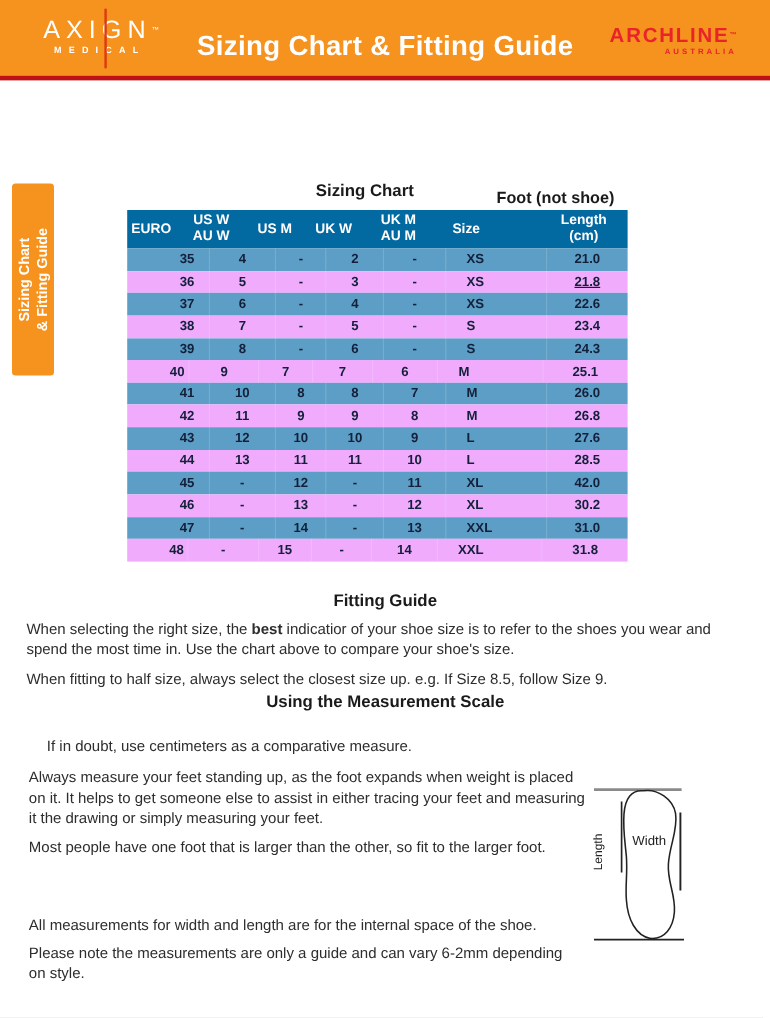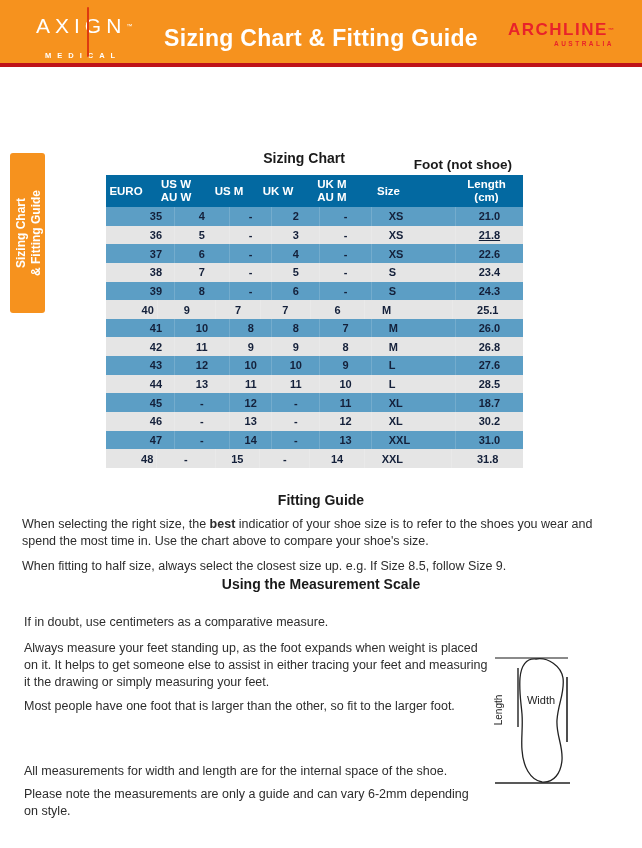--- a/index.html
+++ b/index.html
@@ -5,21 +5,21 @@
   html,body{margin:0;padding:0;background:#e9e9e9;}
   .page{position:relative;width:642px;height:848px;background:#ffffff;overflow:hidden;
         font-family:"Liberation Sans", sans-serif;}
   .abs{position:absolute;}
 
   
   .header{left:0;top:0;width:642px;height:63px;background:#F6921E;}
   .axign{left:36px;top:15px;color:#fff;}
   .axign-name{font-size:21px;letter-spacing:5px;font-weight:400;line-height:22px;}
   .axign-tm{font-size:6px;vertical-align:top;letter-spacing:0;}
-  .axign-sub{font-size:7.5px;font-weight:bold;letter-spacing:6px;margin-top:14px;padding-left:9px;}
+  .axign-sub{font-size:7.5px;font-weight:bold;letter-spacing:6px;margin-top:0;padding-left:9px;}
   .axign-line{left:87px;top:7px;width:2px;height:50px;background:#DD3A10;border-radius:1px;}
   .header-title{left:0;top:25px;width:642px;text-align:center;color:#fff;font-weight:bold;
                 font-size:23px;letter-spacing:0.3px;}
   .archline{top:21px;left:508px;width:106px;color:#E8232A;text-align:left;}
   .archline-name{font-size:17px;font-weight:bold;letter-spacing:1.5px;line-height:18px;}
   .archline-tm{font-size:6px;vertical-align:top;letter-spacing:0;}
   .archline-sub{font-size:6.5px;font-weight:bold;letter-spacing:2.5px;text-align:right;margin-top:1px;}
   .header-rule{left:0;top:63px;width:642px;height:4px;background:#BE1218;}
 
   
@@ -31,34 +31,34 @@
   
   .chart-title{left:106px;top:150px;width:396px;text-align:center;font-weight:bold;font-size:14px;color:#1a1a1a;}
   .foot-note{left:300px;top:157px;width:212px;text-align:right;font-weight:bold;font-size:13.5px;color:#1a1a1a;}
   .table{left:106px;top:175px;width:417px;}
   .thead{display:flex;height:32px;background:#0369a1;}
   .th{color:#fff;font-weight:bold;font-size:11.5px;line-height:13px;display:flex;flex-direction:column;
       justify-content:center;align-items:center;box-sizing:border-box;}
   .th.left{align-items:flex-start;padding-left:17px;}
   .tr{display:flex;height:18.65px;padding-left:32px;}
   .row-a{background:#5C9EC5;}
-  .row-b{background:#e5e5e5;}
+  .row-b{background:#f0abfc;}
   .td{font-size:11px;font-weight:bold;color:#14203A;display:flex;align-items:center;justify-content:center;
       border-right:1px solid rgba(255,255,255,0.15);box-sizing:border-box;}
   .td:last-child{border-right:none;}
   .td.left{justify-content:flex-start;padding-left:17px;}
 
   
   .h2{width:642px;left:0;text-align:center;font-weight:bold;font-size:14px;color:#1a1a1a;}
   .para{font-size:12.5px;line-height:17px;color:#2d2d2d;}
   .h-fitting{top:492px;}
   .p1{left:22px;top:516px;width:604px;}
   .p2{left:22px;top:558px;width:604px;}
   .h-using{top:576px;}
-  .m1{left:24px;top:614px;width:500px;}
+  .m1{left:39px;top:614px;width:500px;}
   .m2{left:24px;top:640px;width:466px;}
   .m3{left:24px;top:698px;width:490px;}
   .b1{left:24px;top:763px;width:500px;}
   .b2{left:24px;top:786px;width:452px;}
 
   
   .diagram{left:488px;top:640px;width:154px;height:152px;}
 </style>
 </head>
 <body>
@@ -207,21 +207,21 @@
           <div class="td left" style="width: 90px;">L</div>
           <div class="td" style="width: 73px;">28.5</div>
         </div>
         <div class="tr row-a">
           <div class="td" style="width: 40px;">45</div>
           <div class="td" style="width: 60px;">-</div>
           <div class="td" style="width: 46px;">12</div>
           <div class="td" style="width: 52px;">-</div>
           <div class="td" style="width: 56px;">11</div>
           <div class="td left" style="width: 90px;">XL</div>
-          <div class="td" style="width: 73px;">18.7</div>
+          <div class="td" style="width: 73px;">42.0</div>
         </div>
         <div class="tr row-b">
           <div class="td" style="width: 40px;">46</div>
           <div class="td" style="width: 60px;">-</div>
           <div class="td" style="width: 46px;">13</div>
           <div class="td" style="width: 52px;">-</div>
           <div class="td" style="width: 56px;">12</div>
           <div class="td left" style="width: 90px;">XL</div>
           <div class="td" style="width: 73px;">30.2</div>
         </div>

